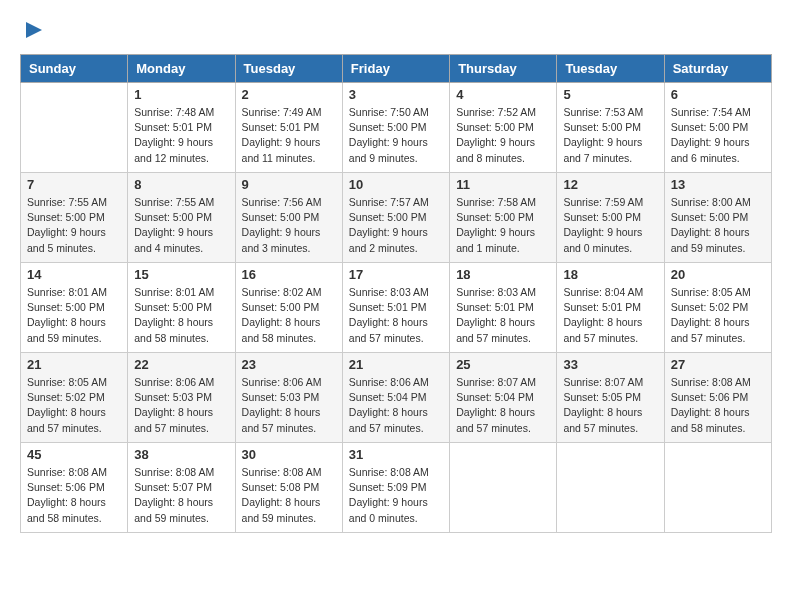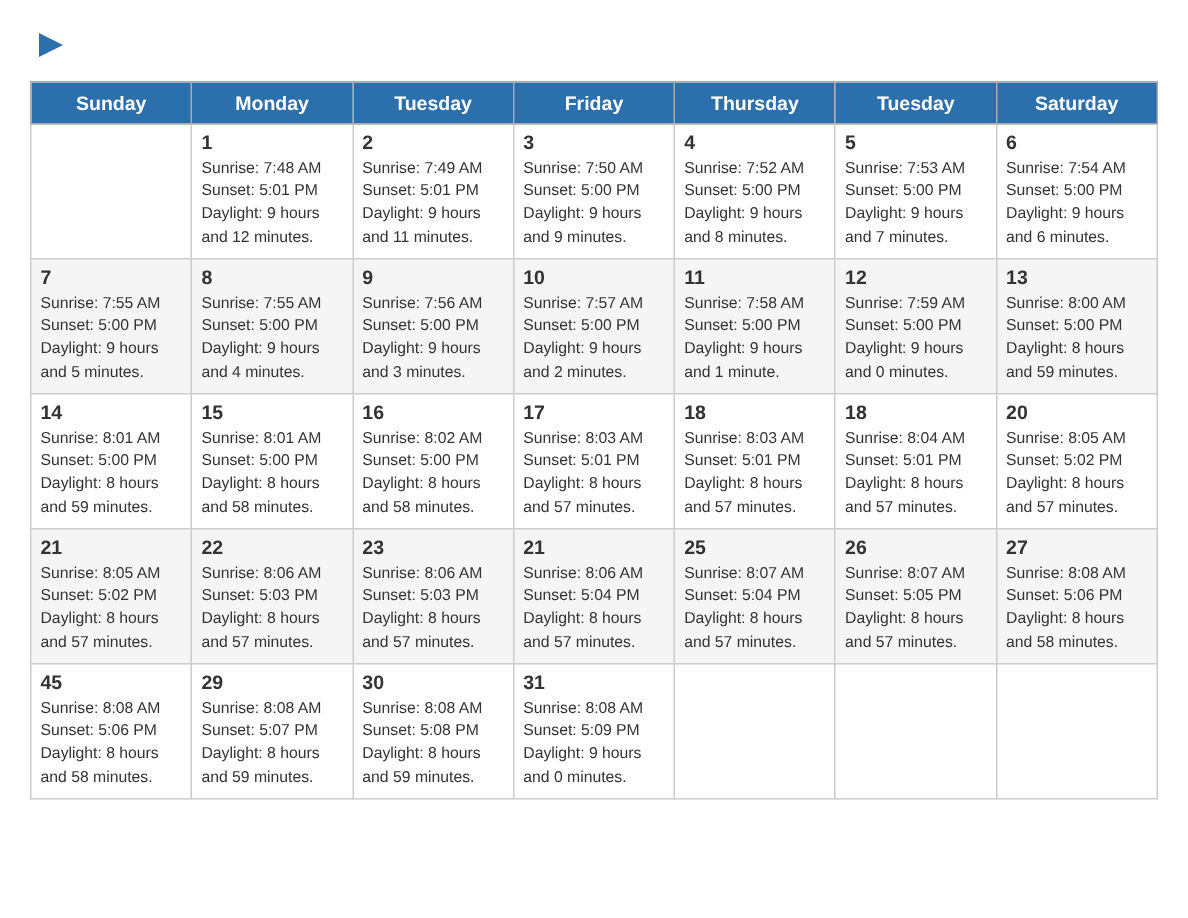--- a/index.html
+++ b/index.html
@@ -48,21 +48,21 @@
       color: #555;
     }
     table {
       width: 100%;
       border-collapse: collapse;
       font-size: 11px;
     }
     thead tr th {
       background-color: #2c6fad;
       color: #fff;
-      text-align: center;
+      text-align: left;
       padding: 6px 8px;
       font-size: 13px;
       font-weight: bold;
       border: 1px solid #aaa;
     }
     tbody tr td {
       vertical-align: top;
       border: 1px solid #ccc;
       padding: 4px 6px;
       height: 90px;
@@ -226,35 +226,35 @@
         </td>
         <td>
           <span class="day-number">21</span>
           <div class="cell-text">Sunrise: 8:06 AM<br>Sunset: 5:04 PM<br>Daylight: 8 hours<br>and 57 minutes.</div>
         </td>
         <td>
           <span class="day-number">25</span>
           <div class="cell-text">Sunrise: 8:07 AM<br>Sunset: 5:04 PM<br>Daylight: 8 hours<br>and 57 minutes.</div>
         </td>
         <td>
-          <span class="day-number">26</span>
+          <span class="day-number">33</span>
           <div class="cell-text">Sunrise: 8:07 AM<br>Sunset: 5:05 PM<br>Daylight: 8 hours<br>and 57 minutes.</div>
         </td>
         <td>
           <span class="day-number">27</span>
           <div class="cell-text">Sunrise: 8:08 AM<br>Sunset: 5:06 PM<br>Daylight: 8 hours<br>and 58 minutes.</div>
         </td>
       </tr>
       <tr>
         <td>
           <span class="day-number">45</span>
           <div class="cell-text">Sunrise: 8:08 AM<br>Sunset: 5:06 PM<br>Daylight: 8 hours<br>and 58 minutes.</div>
         </td>
         <td>
-          <span class="day-number">29</span>
+          <span class="day-number">38</span>
           <div class="cell-text">Sunrise: 8:08 AM<br>Sunset: 5:07 PM<br>Daylight: 8 hours<br>and 59 minutes.</div>
         </td>
         <td>
           <span class="day-number">30</span>
           <div class="cell-text">Sunrise: 8:08 AM<br>Sunset: 5:08 PM<br>Daylight: 8 hours<br>and 59 minutes.</div>
         </td>
         <td>
           <span class="day-number">31</span>
           <div class="cell-text">Sunrise: 8:08 AM<br>Sunset: 5:09 PM<br>Daylight: 9 hours<br>and 0 minutes.</div>
         </td>

